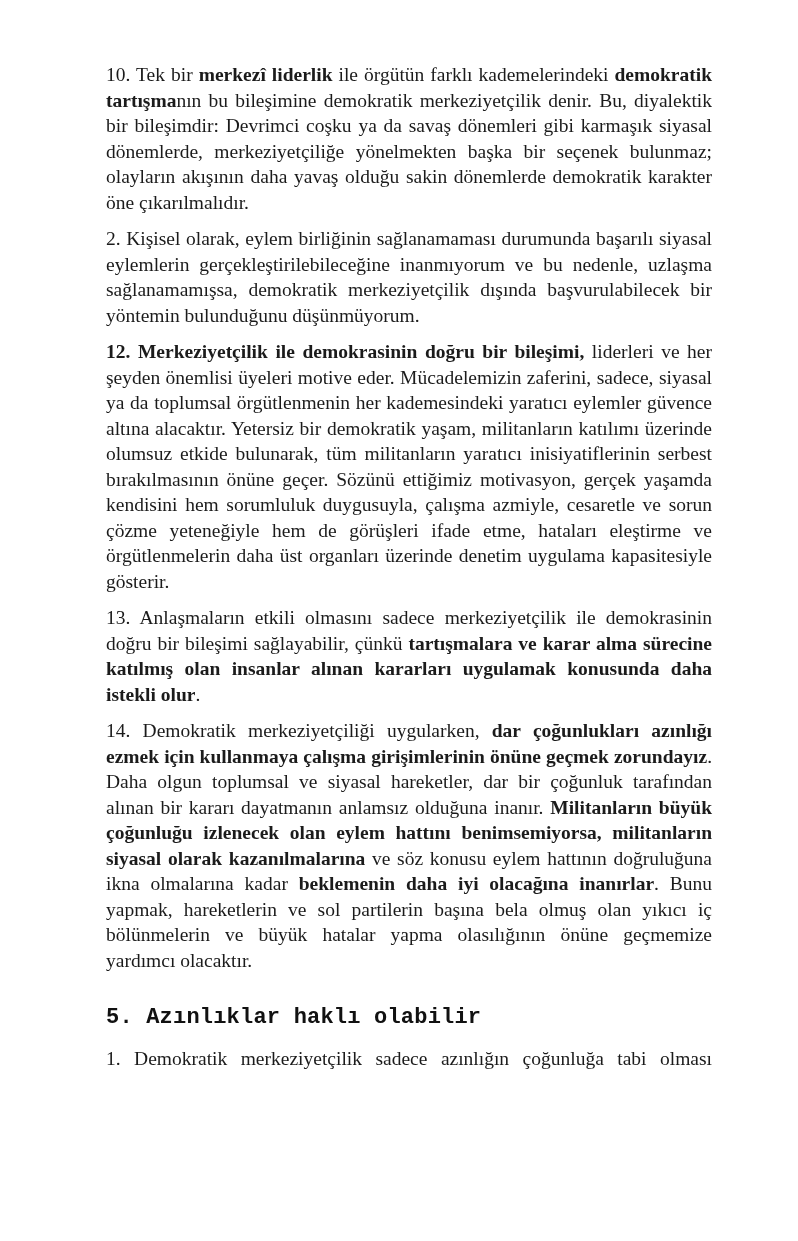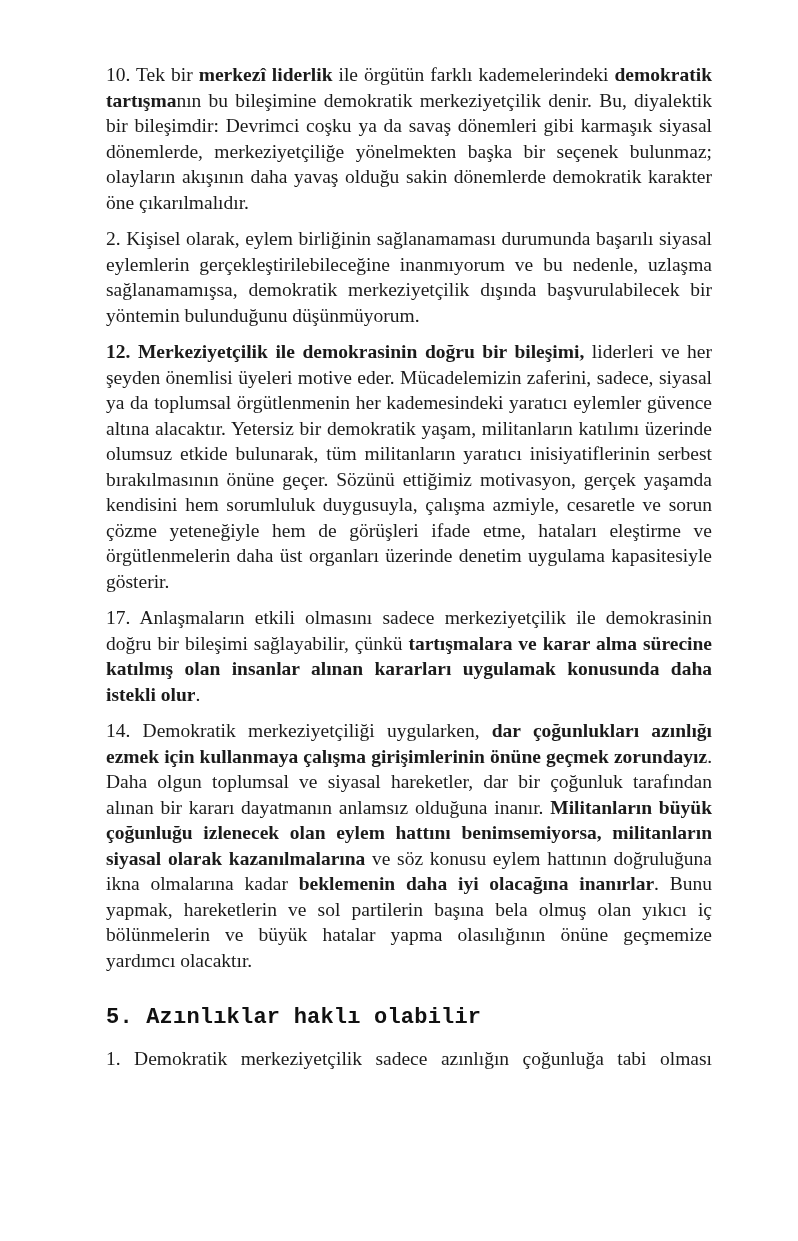--- a/index.html
+++ b/index.html
@@ -84,21 +84,21 @@
 </style>
 </head>
 <body>
 
 <div class="page">
   <main class="text-block">
     <div id="paragraphs-top">
         <p><span>10. Tek bir </span><b>merkezî liderlik</b><span> ile örgütün farklı kademelerindeki </span><b>demokratik tartışma</b><span>nın bu bileşimine demokratik merkeziyetçilik denir. Bu, diyalektik bir bileşimdir: Devrimci coşku ya da savaş dönemleri gibi karmaşık siyasal dönemlerde, merkeziyetçiliğe yönelmekten başka bir seçenek bulunmaz; olayların akışının daha yavaş olduğu sakin dönemlerde demokratik karakter öne çıkarılmalıdır.</span></p>
         <p><span>2. Kişisel olarak, eylem birliğinin sağlanamaması durumunda başarılı siyasal eylemlerin gerçekleştirilebileceğine inanmıyorum ve bu nedenle, uzlaşma sağlanamamışsa, demokratik merkeziyetçilik dışında başvurulabilecek bir yöntemin bulunduğunu düşünmüyorum.</span></p>
         <p><b>12. Merkeziyetçilik ile demokrasinin doğru bir bileşimi,</b><span> liderleri ve her şeyden önemlisi üyeleri motive eder. Mücadelemizin zaferini, sadece, siyasal ya da toplumsal örgütlenmenin her kademesindeki yaratıcı eylemler güvence altına alacaktır. Yetersiz bir demokratik yaşam, militanların katılımı üzerinde olumsuz etkide bulunarak, tüm militanların yaratıcı inisiyatiflerinin serbest bırakılmasının önüne geçer. Sözünü ettiğimiz motivasyon, gerçek yaşamda kendisini hem sorumluluk duygusuyla, çalışma azmiyle, cesaretle ve sorun çözme yeteneğiyle hem de görüşleri ifade etme, hataları eleştirme ve örgütlenmelerin daha üst organları üzerinde denetim uygulama kapasitesiyle gösterir.</span></p>
-        <p><span>17. Anlaşmaların etkili olmasını sadece merkeziyetçilik ile demokrasinin doğru bir bileşimi sağlayabilir, çünkü </span><b>tartışmalara ve karar alma sürecine katılmış olan insanlar alınan kararları uygulamak konusunda daha istekli olur</b><span>.</span></p>
+        <p><span>13. Anlaşmaların etkili olmasını sadece merkeziyetçilik ile demokrasinin doğru bir bileşimi sağlayabilir, çünkü </span><b>tartışmalara ve karar alma sürecine katılmış olan insanlar alınan kararları uygulamak konusunda daha istekli olur</b><span>.</span></p>
         <p><span>14. Demokratik merkeziyetçiliği uygularken, </span><b>dar çoğunlukları azınlığı ezmek için kullanmaya çalışma girişimlerinin önüne geçmek zorundayız</b><span>. Daha olgun toplumsal ve siyasal hareketler, dar bir çoğunluk tarafından alınan bir kararı dayatmanın anlamsız olduğuna inanır. </span><b>Militanların büyük çoğunluğu izlenecek olan eylem hattını benimsemiyorsa, militanların siyasal olarak kazanılmalarına</b><span> ve söz konusu eylem hattının doğruluğuna ikna olmalarına kadar </span><b>beklemenin daha iyi olacağına inanırlar</b><span>. Bunu yapmak, hareketlerin ve sol partilerin başına bela olmuş olan yıkıcı iç bölünmelerin ve büyük hatalar yapma olasılığının önüne geçmemize yardımcı olacaktır.</span></p>
       </div>
     <h2 class="section-heading">5. Azınlıklar haklı olabilir</h2>
     <div id="paragraphs-bottom">
         <p><span>1. Demokratik merkeziyetçilik sadece azınlığın çoğunluğa tabi olması anlamına değil, aynı zamanda </span><b>çoğunluğun azınlığa saygı göstermesi</b><span> anlamına gelir.</span></p>
       </div>
   </main>
 
   <footer class="page-footer">
     <span class="page-number">53</span>

